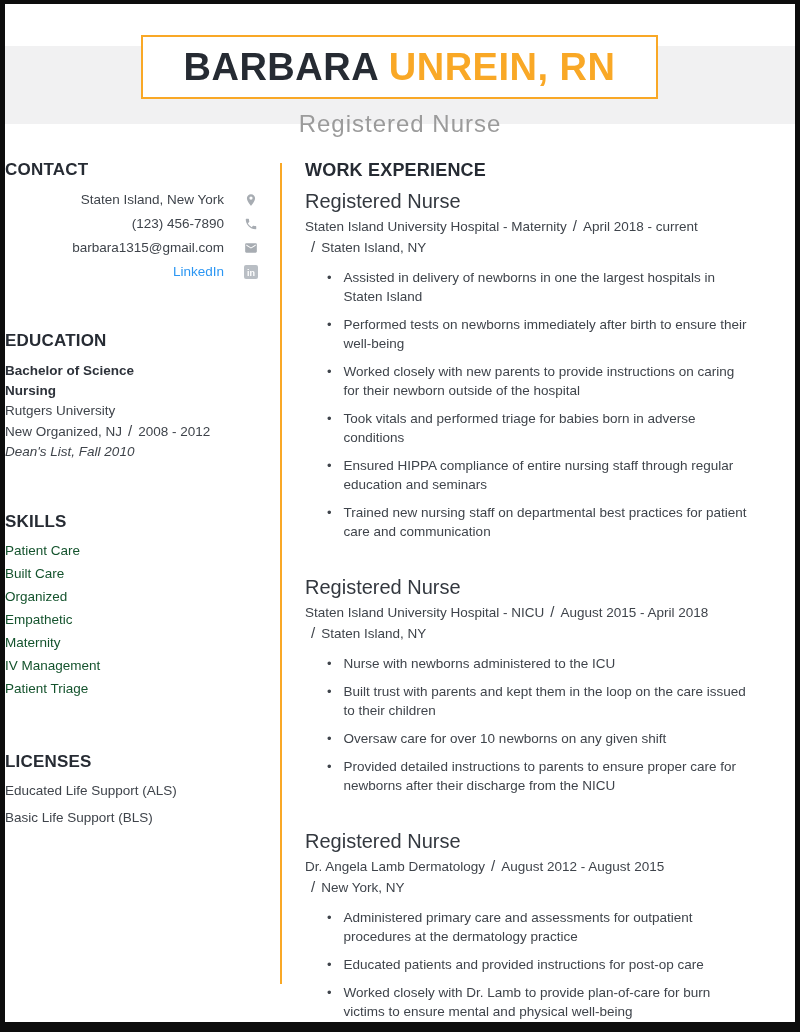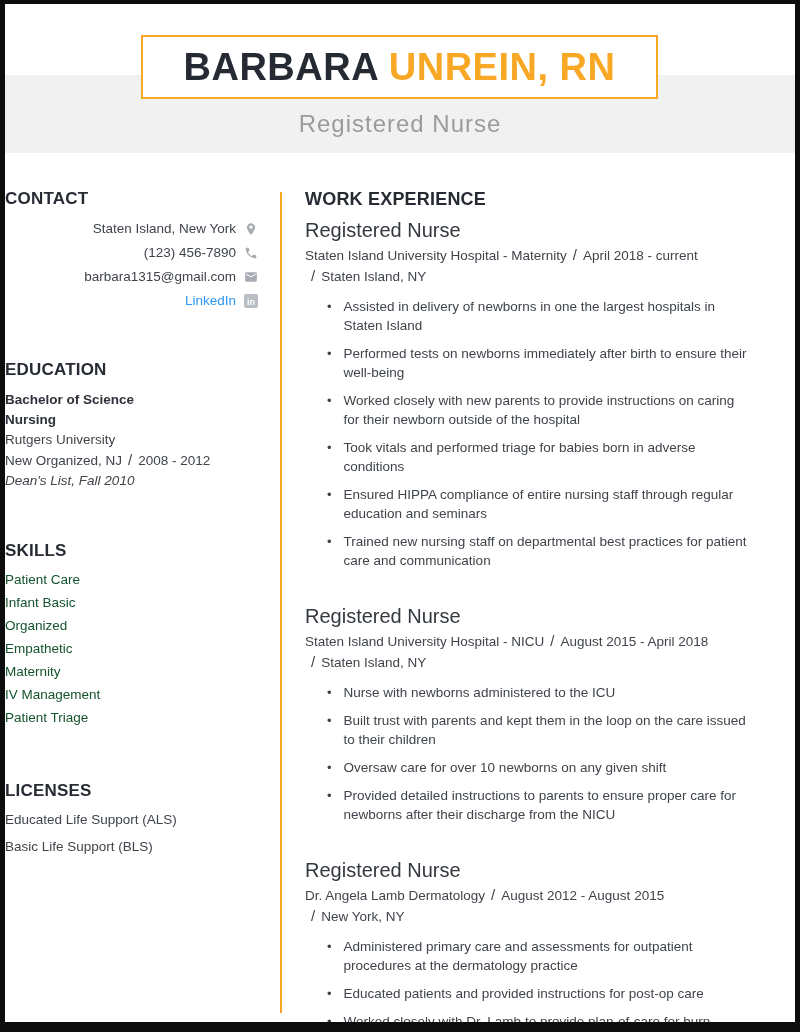--- a/index.html
+++ b/index.html
@@ -7,21 +7,21 @@
   body { font-family:"Liberation Sans","DejaVu Sans",sans-serif; color:#41464d; }
 
   .page {
     width:800px; height:1032px;
     border-style:solid; border-color:#0d0d0d;
     border-width:4px 5px 10px 5px;
     background:#fff; position:relative; overflow:hidden;
   }
 
   
-  .header { position:relative; height:149px; background:#fff; }
+  .header { position:relative; height:120px; background:#fff; }
   .gray-band { position:absolute; left:0; right:0; bottom:0; height:78px; background:#f1f1f2; }
   .name-box {
     position:absolute; left:136px; top:31px; width:517px; height:64px;
     background:#fff; border:2px solid var(--accent,#F9A826); z-index:2;
     display:flex; align-items:center; justify-content:center;
   }
   .name-box .name {
     font-size:38px; font-weight:bold; letter-spacing:0.5px; white-space:nowrap;
     color:#262b33;
   }
@@ -36,21 +36,21 @@
   .sidebar { width:275px; flex:0 0 275px; padding-right:22px; }
   .divider { width:2px; flex:0 0 2px; height:821px; margin-top:2px; background:var(--accent,#F9A826); }
   .main { flex:1; margin-left:23px; padding-right:30px; }
 
   .sec-h {
     font-size:17px; font-weight:bold; color:#262b33; letter-spacing:0.2px; line-height:17px;
   }
 
   
   .contact-list { margin-top:14px; }
-  .c-row { display:flex; justify-content:flex-end; align-items:center; gap:8px; height:16px; margin-bottom:8px; }
+  .c-row { display:flex; justify-content:flex-end; align-items:center; gap:20px; height:16px; margin-bottom:8px; }
   .c-row .txt { font-size:13.5px; color:#3f444b; line-height:16px; }
   .c-row .txt.link { color:#2b96f3; cursor:pointer; }
   .c-ic { width:14px; height:14px; flex:0 0 14px; display:block; }
 
   
   .edu-h { margin-top:52px; }
   .edu-body { margin-top:12px; font-size:13.5px; line-height:20px; color:#3f444b; }
   .degree { font-weight:bold; color:#2d323a; display:inline-block; max-width:150px; }
   .honors { font-style:italic; }
   .sep { display:inline-block; margin:0 6px; font-size:15px; color:#3f444b; }
@@ -131,21 +131,21 @@
         <div>Rutgers University</div>
         <div>
           <span>New Organized, NJ</span><span class="sep">/</span><span>2008 - 2012</span>
         </div>
         <div class="honors">Dean's List, Fall 2010</div>
       </div>
 
       <div class="sec-h skills-h">SKILLS</div>
       <div class="skills-list">
         <div class="skill">Patient Care</div>
-        <div class="skill">Infant Basic</div>
+        <div class="skill">Built Care</div>
         <div class="skill">Organized</div>
         <div class="skill">Empathetic</div>
         <div class="skill">Maternity</div>
         <div class="skill">IV Management</div>
         <div class="skill">Patient Triage</div>
       </div>
 
       <div class="sec-h lic-h">LICENSES</div>
       <div class="lic-list">
         <div class="lic">Educated Life Support (ALS)</div>

